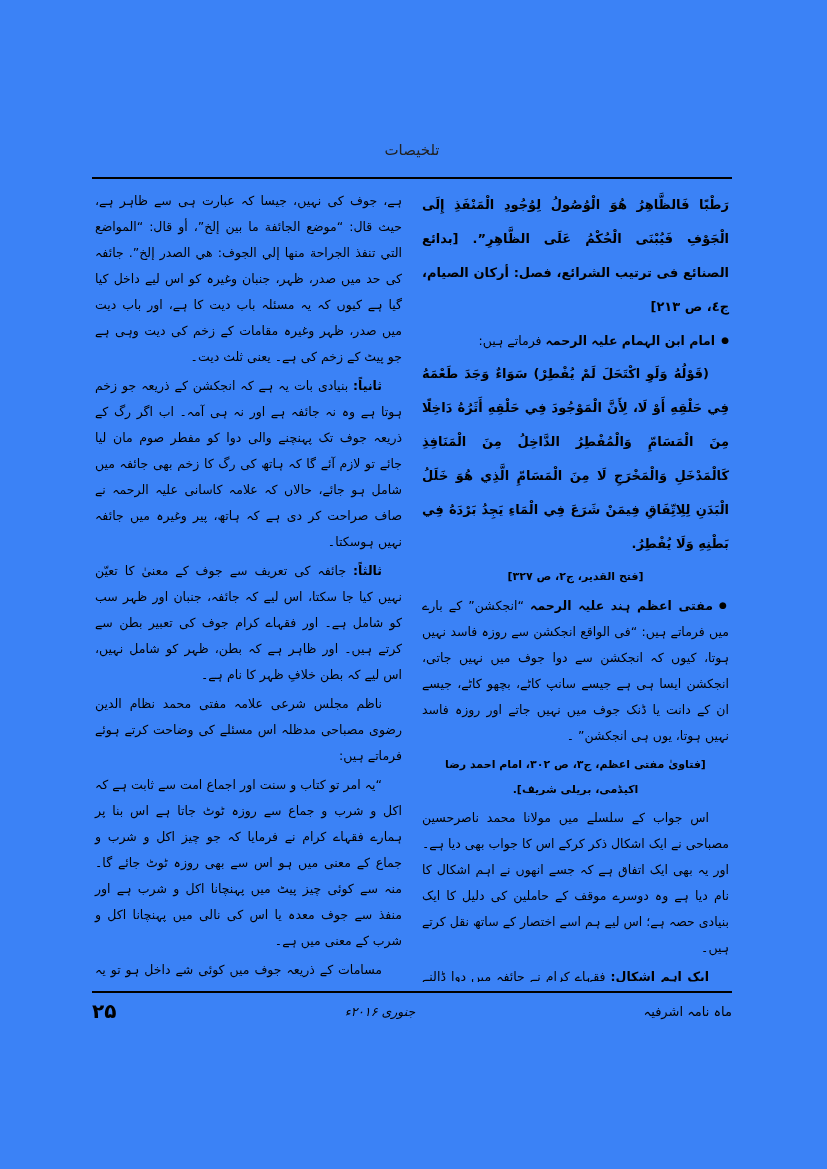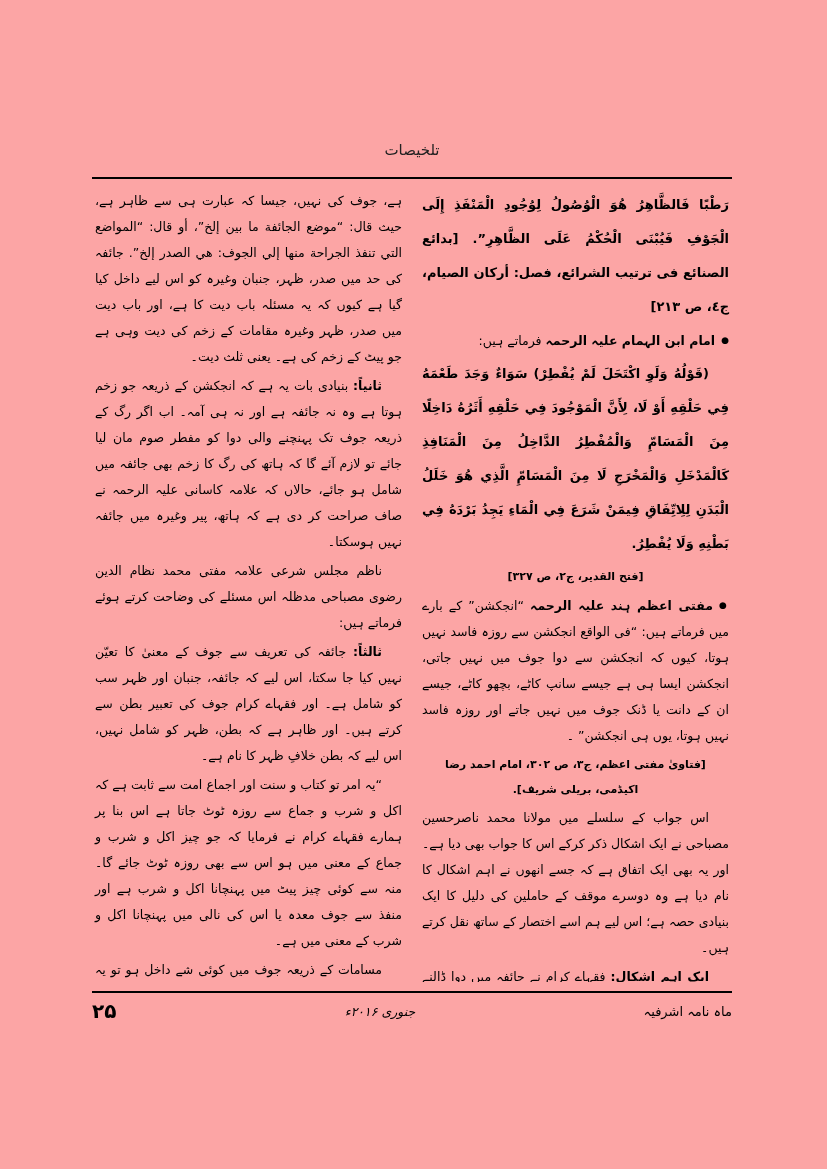--- a/index.html
+++ b/index.html
@@ -1,18 +1,18 @@
 <!DOCTYPE html>
 <html lang="ur" dir="rtl"><head>
 <meta charset="utf-8">
 <style>
   html,body { margin:0; padding:0; background:#e8e8e8; }
   .page {
     position:relative; width:827px; height:1169px; margin:0 auto;
-    background:#fca5a5; color:#000;
+    background:#3b82f6; color:#000;
     font-family:"DejaVu Sans", sans-serif;
     direction:rtl; overflow:hidden;
   }
   .header-title {
     position:absolute; top:141px; right:95px; width:640px;
     text-align:center; font-size:15px; letter-spacing:1px; color:#222;
   }
   .header-rule {
     position:absolute; top:177px; right:95px; width:640px;
     border-top:2.5px solid #000;
@@ -75,25 +75,25 @@
       </p>
 
     </div>
 
     <div class="column">
       <p>ہے، جوف کی نہیں، جیسا کہ عبارت ہی سے ظاہر ہے، حیث قال: “موضع الجائفة ما بين إلخ”، أو قال: “المواضع التي تنفذ الجراحة منها إلي الجوف: هي الصدر إلخ”. جائفہ کی حد میں صدر، ظہر، جنبان وغیرہ کو اس لیے داخل کیا گیا ہے کیوں کہ یہ مسئلہ باب دیت کا ہے، اور باب دیت میں صدر، ظہر وغیرہ مقامات کے زخم کی دیت وہی ہے جو پیٹ کے زخم کی ہے۔ یعنی ثلث دیت۔</p>
       <p class="indent">
         <span class="lead">ثانیاً:</span>
         <span>بنیادی بات یہ ہے کہ انجکشن کے ذریعہ جو زخم ہوتا ہے وہ نہ جائفہ ہے اور نہ ہی آمہ۔ اب اگر رگ کے ذریعہ جوف تک پہنچنے والی دوا کو مفطر صوم مان لیا جائے تو لازم آئے گا کہ ہاتھ کی رگ کا زخم بھی جائفہ میں شامل ہو جائے، حالاں کہ علامہ کاسانی علیہ الرحمہ نے صاف صراحت کر دی ہے کہ ہاتھ، پیر وغیرہ میں جائفہ نہیں ہوسکتا۔</span>
       </p>
-      <p class="indent">ناظم مجلس شرعی علامہ مفتی محمد نظام الدین رضوی مصباحی مدظلہ اس مسئلے کی وضاحت کرتے ہوئے فرماتے ہیں:</p>
       <p class="indent">
         <span class="lead">ثالثاً:</span>
         <span>جائفہ کی تعریف سے جوف کے معنیٰ کا تعیّن نہیں کیا جا سکتا، اس لیے کہ جائفہ، جنبان اور ظہر سب کو شامل ہے۔ اور فقہاے کرام جوف کی تعبیر بطن سے کرتے ہیں۔ اور ظاہر ہے کہ بطن، ظہر کو شامل نہیں، اس لیے کہ بطن خلافِ ظہر کا نام ہے۔</span>
       </p>
+      <p class="indent">ناظم مجلس شرعی علامہ مفتی محمد نظام الدین رضوی مصباحی مدظلہ اس مسئلے کی وضاحت کرتے ہوئے فرماتے ہیں:</p>
       <p class="indent">“یہ امر تو کتاب و سنت اور اجماع امت سے ثابت ہے کہ اکل و شرب و جماع سے روزہ ٹوٹ جاتا ہے اس بنا پر ہمارے فقہاے کرام نے فرمایا کہ جو چیز اکل و شرب و جماع کے معنی میں ہو اس سے بھی روزہ ٹوٹ جائے گا۔ منہ سے کوئی چیز پیٹ میں پہنچانا اکل و شرب ہے اور منفذ سے جوف معدہ یا اس کی نالی میں پہنچانا اکل و شرب کے معنی میں ہے۔</p>
       <p class="indent">مسامات کے ذریعہ جوف میں کوئی شے داخل ہو تو یہ اکل و شرب حقیقۃً، صورۃً، معنیً کچھ بھی نہیں کہ اس کے تحقق کے لیے منفذ سے جوف میں جانا ضروری ہے اور انجکشن سے بذریعہ مسام خون کی رگوں میں یا گوشت میں دوا پہنچائی جاتی ہے یعنی غیر منفذ سے غیر جوف میں، لہٰذا اس سے روزہ فاسد نہ ہوگا۔</p>
 
     </div>
 
   </div>
 
   <div class="footer-rule"></div>
   <div class="footer">
     <span class="magazine-name">ماہ نامہ اشرفیہ</span>

